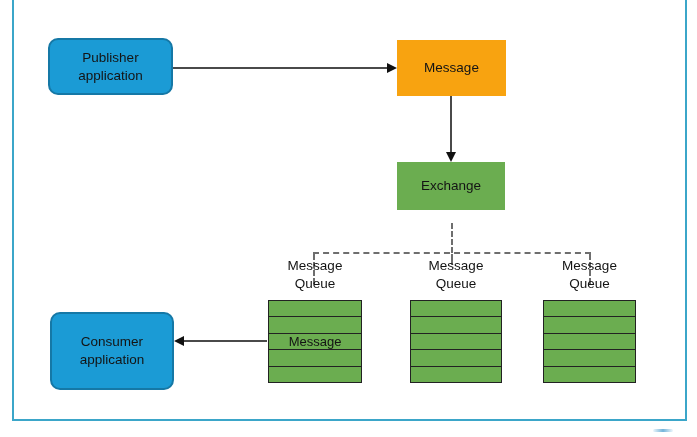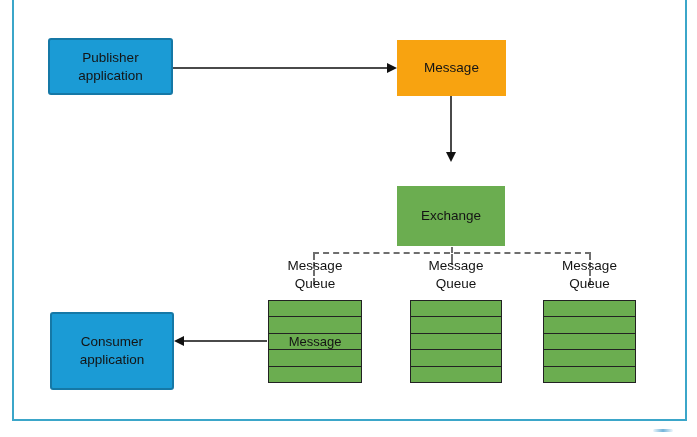--- a/index.html
+++ b/index.html
@@ -11,26 +11,26 @@
   .frame-left, .frame-right { position:absolute; top:0; width:2px; height:421px; background:#3ba6c9; }
   .frame-left { left:12px; }
   .frame-right { left:685px; }
   .frame-bottom { position:absolute; left:12px; top:419px; width:675px; height:2px; background:#3ba6c9; }
   
   .node {
     position:absolute; display:flex; align-items:center; justify-content:center;
     text-align:center; font-size:13.5px; line-height:1.3; white-space:pre-line;
   }
   .node-app {
-    background:#1b9bd5; border:2px solid #1578a6; border-radius:3px; box-sizing:border-box;
+    background:#1b9bd5; border:2px solid #1578a6; border-radius:10px; box-sizing:border-box;
   }
   .node-publisher { left:48px; top:38px; width:125px; height:57px; }
   .node-consumer  { left:50px; top:312px; width:124px; height:78px; }
   .node-message   { left:397px; top:40px; width:109px; height:56px; background:#f8a310; }
-  .node-exchange  { left:397px; top:162px; width:108px; height:60px; background:#6bad50;margin-top:24px; }
+  .node-exchange  { left:397px; top:162px; width:108px; height:48px; background:#6bad50; }
   
   .line { position:absolute; background:#4a4a4a; }
   .line-pub-msg   { left:173px; top:67px; width:215px; height:2px; }
   .line-msg-exch  { left:450px; top:96px; width:2px; height:56px; }
   .line-q-cons    { left:183px; top:340px; width:84px; height:2px; }
   .arrowhead { position:absolute; width:0; height:0; }
   .ah-right { left:387px; top:63px; border-top:5px solid transparent; border-bottom:5px solid transparent; border-left:10px solid #111; }
   .ah-down  { left:446px; top:152px; border-left:5px solid transparent; border-right:5px solid transparent; border-top:10px solid #111; }
   .ah-left  { left:174px; top:336px; border-top:5px solid transparent; border-bottom:5px solid transparent; border-right:10px solid #111; }
   

